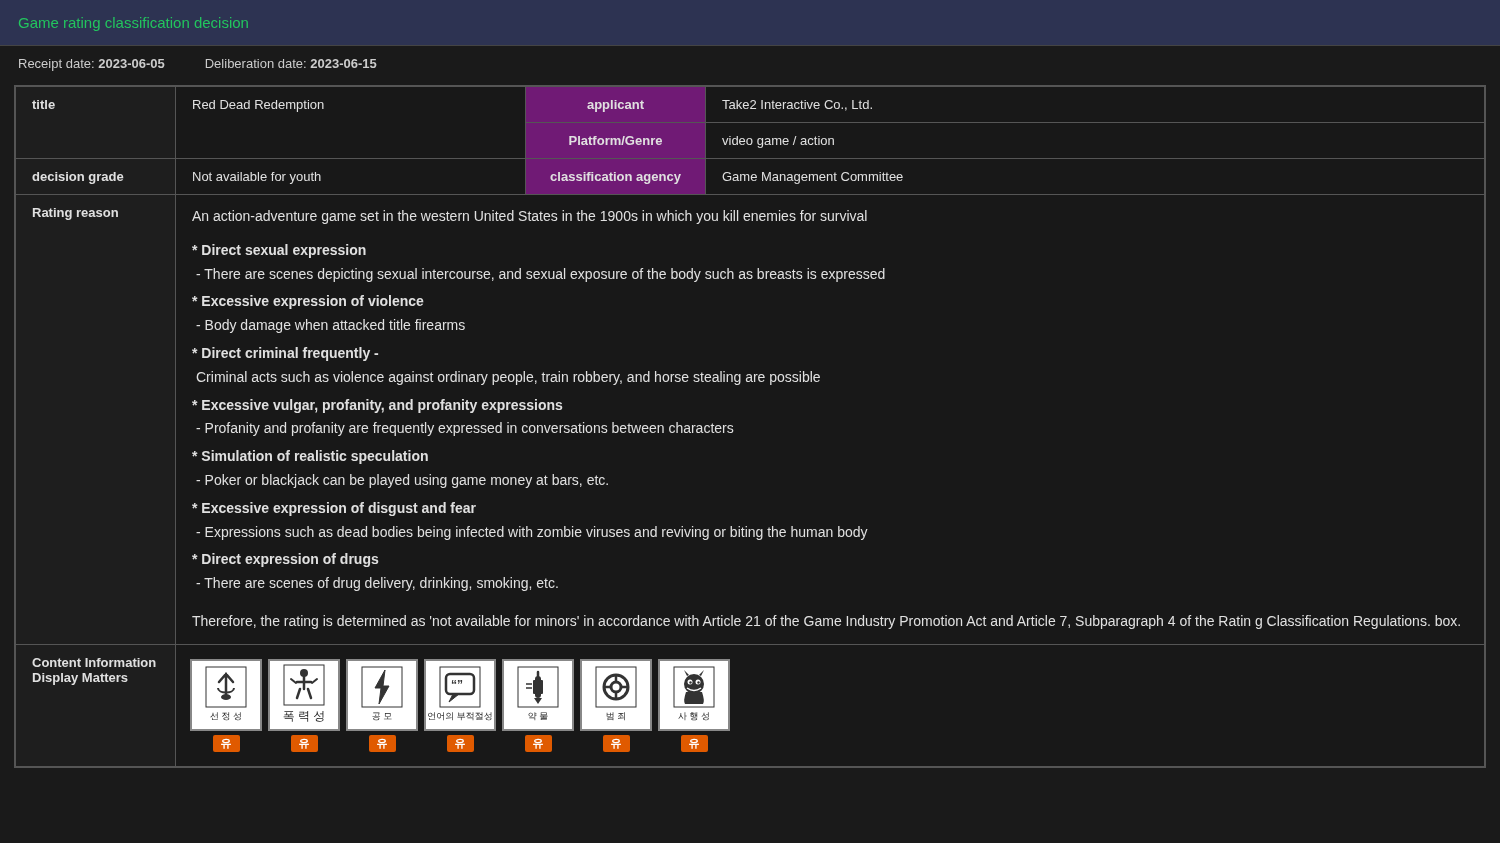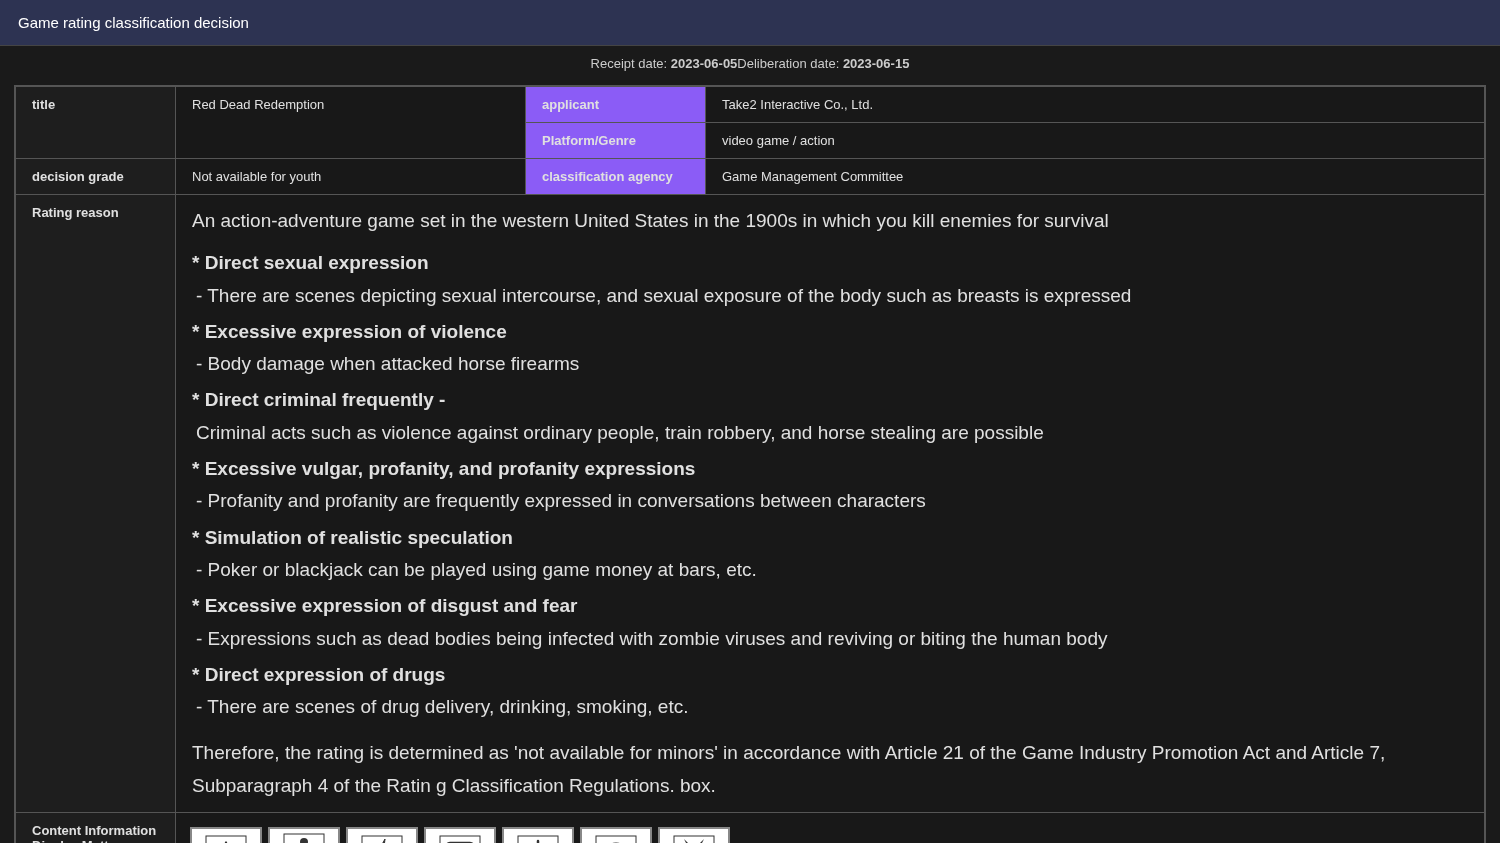--- a/index.html
+++ b/index.html
@@ -8,32 +8,33 @@
       font-family: Arial, sans-serif;
       font-size: 13px;
       color: #e0e0e0;
       width: 1500px;
       min-height: 843px;
     }
 
     .header-bar {
       background-color: #2d3352;
       padding: 14px 18px;
-      color: #ffffff;
+      color: #22c55e;
       font-size: 15px;
       font-weight: normal;
       border-bottom: 1px solid #444;
     }
 
     .dates-row {
       display: flex;
-      justify-content: center;
+      justify-content: flex-start;
       padding: 10px 18px;
       font-size: 13px;
       color: #cccccc;
+      gap: 40px;
     }
 
     .main-table-container {
       margin: 4px 14px 14px 14px;
       border: 1px solid #555;
     }
 
     table.info-table {
       width: 100%;
       border-collapse: collapse;
@@ -56,31 +57,32 @@
     }
 
     .value-cell {
       background-color: #181818;
       vertical-align: middle;
     }
 
     .sub-label-cell {
       font-weight: bold;
       color: #e0e0e0;
-      background-color: #8b5cf6;
+      background-color: #701a75;
       width: 180px;
+      text-align: center;
     }
 
     .sub-value-cell {
       background-color: #181818;
     }
 
     .rating-text-cell {
       background-color: #181818;
-      font-size: 19px;
+      font-size: 14px;
       line-height: 1.7;
       color: #d8d8d8;
     }
 
     .rating-text-cell .summary-line {
       margin-bottom: 10px;
     }
 
     .rating-text-cell .bullet {
       font-weight: bold;
@@ -181,21 +183,21 @@
         <td class="label-cell">Rating reason</td>
         <td class="rating-text-cell" colspan="3">
           <div class="summary-line">An action-adventure game set in the western United States in the 1900s in which you kill enemies for survival</div>
           <div>
             <div>
               <div class="bullet">* Direct sexual expression</div>
               <div class="sub-item">- There are scenes depicting sexual intercourse, and sexual exposure of the body such as breasts is expressed</div>
             </div>
             <div>
               <div class="bullet">* Excessive expression of violence</div>
-              <div class="sub-item">- Body damage when attacked horse firearms</div>
+              <div class="sub-item">- Body damage when attacked title firearms</div>
             </div>
             <div>
               <div class="bullet">* Direct criminal frequently -</div>
               <div class="sub-item">Criminal acts such as violence against ordinary people, train robbery, and horse stealing are possible</div>
             </div>
             <div>
               <div class="bullet">* Excessive vulgar, profanity, and profanity expressions</div>
               <div class="sub-item">- Profanity and profanity are frequently expressed in conversations between characters</div>
             </div>
             <div>

